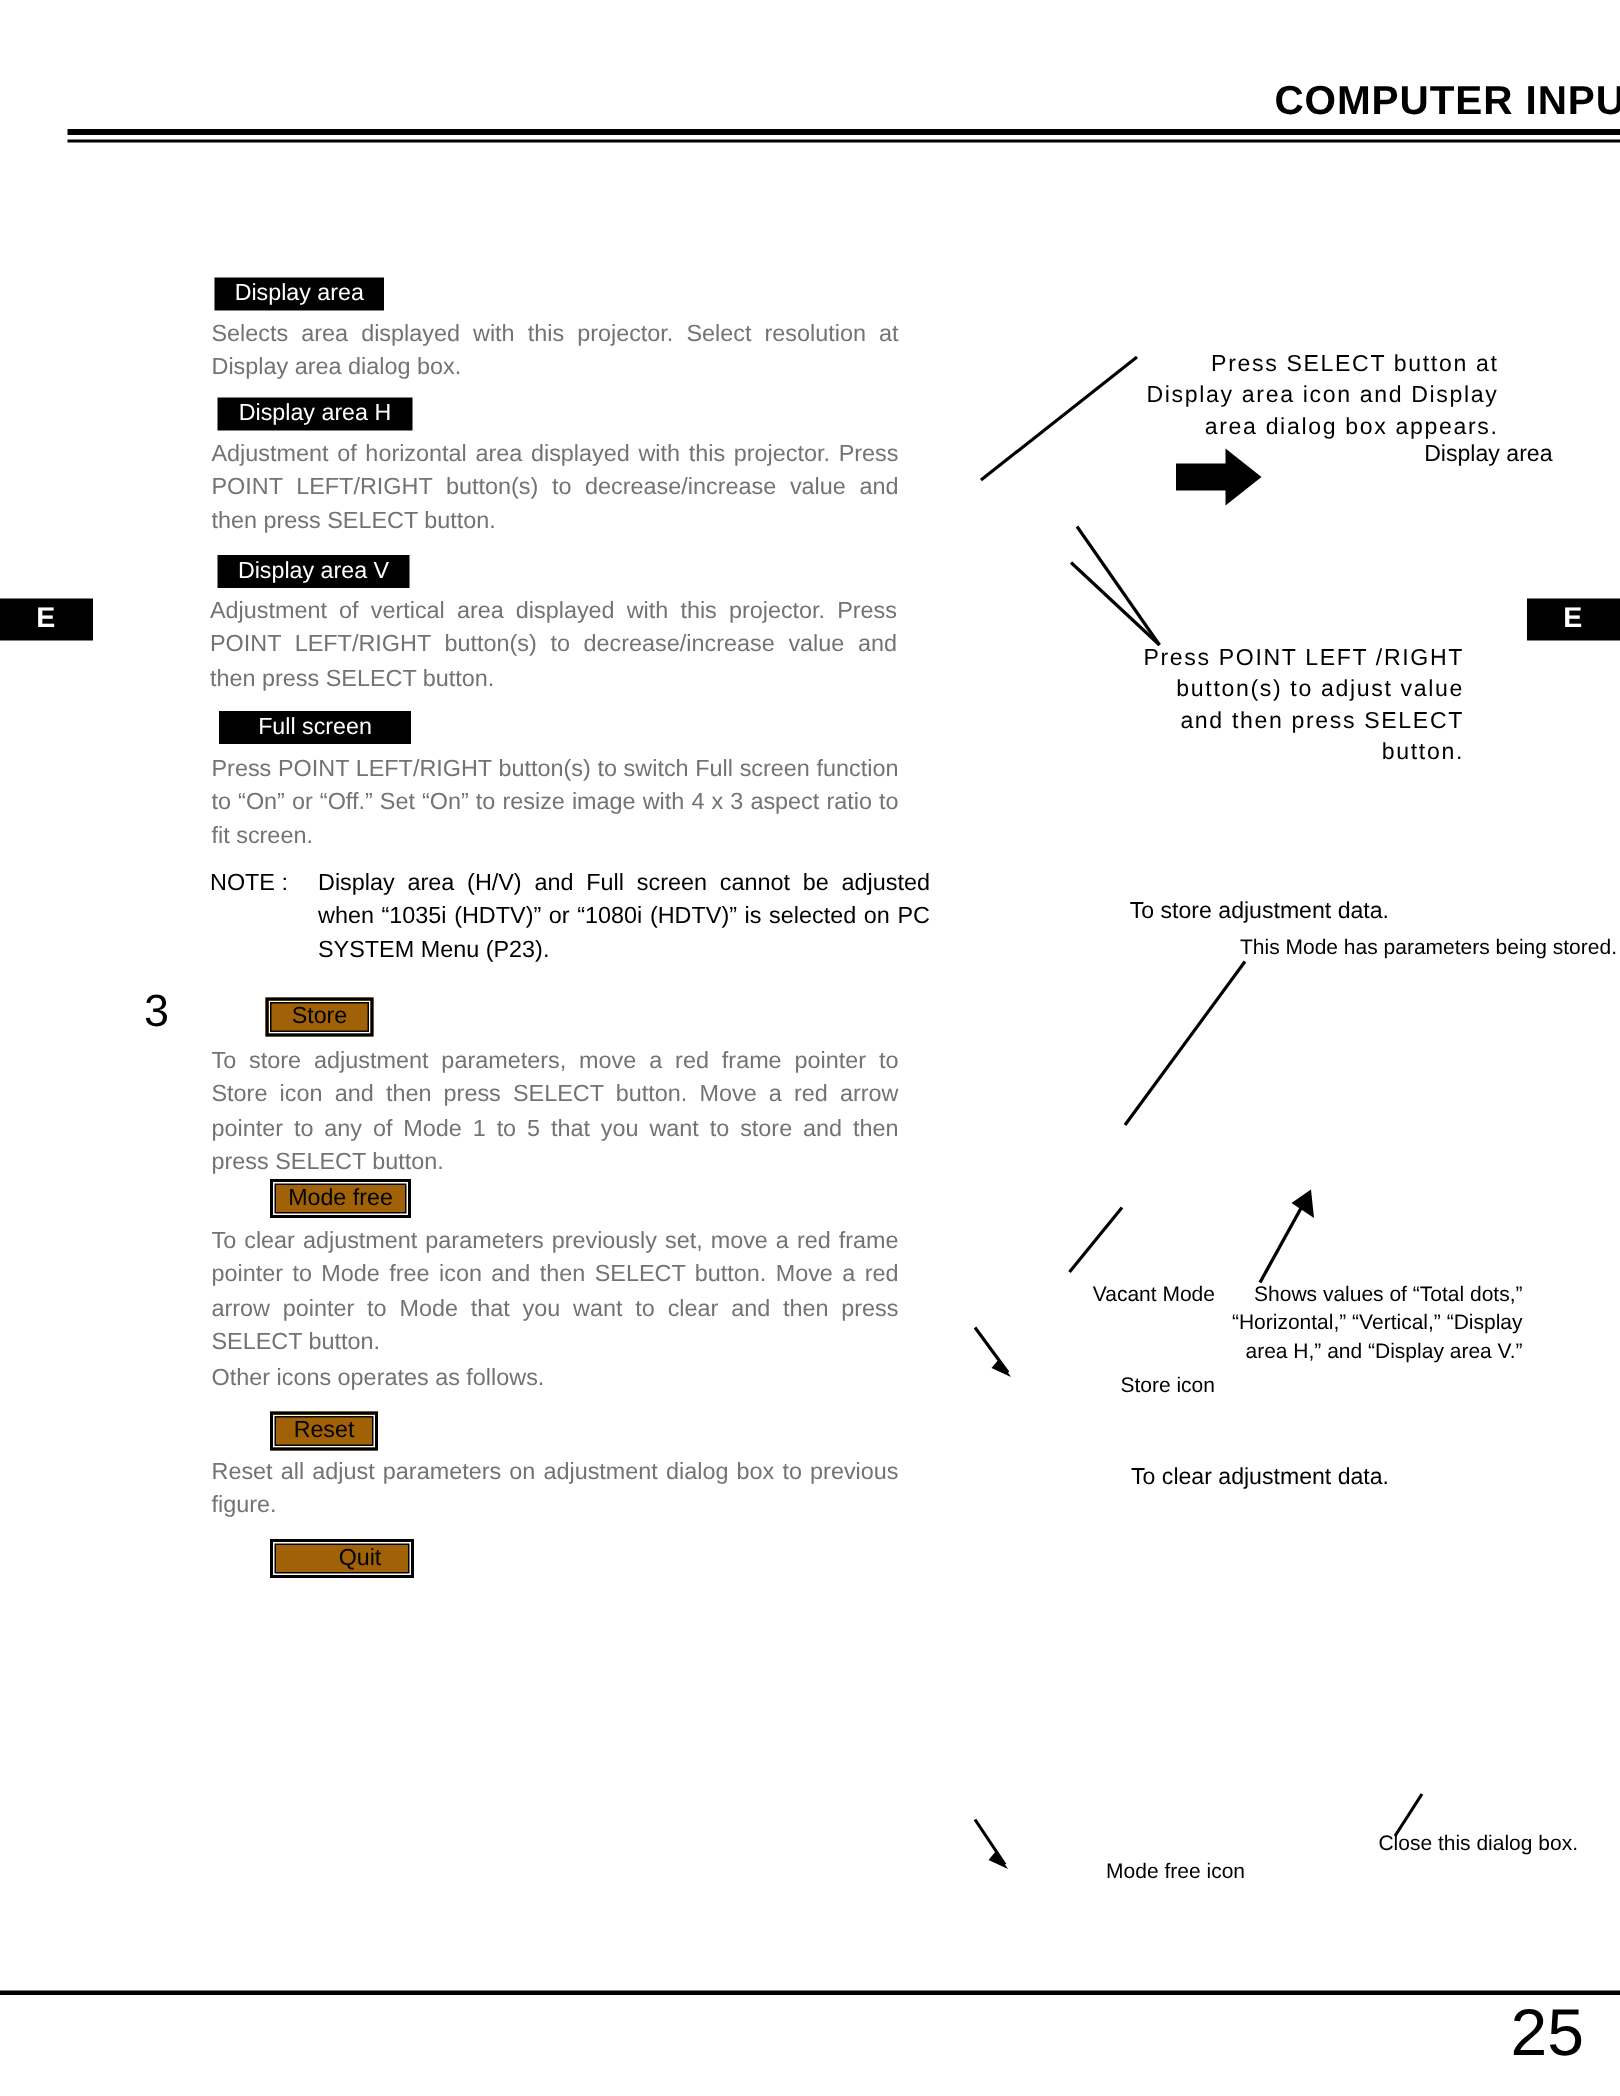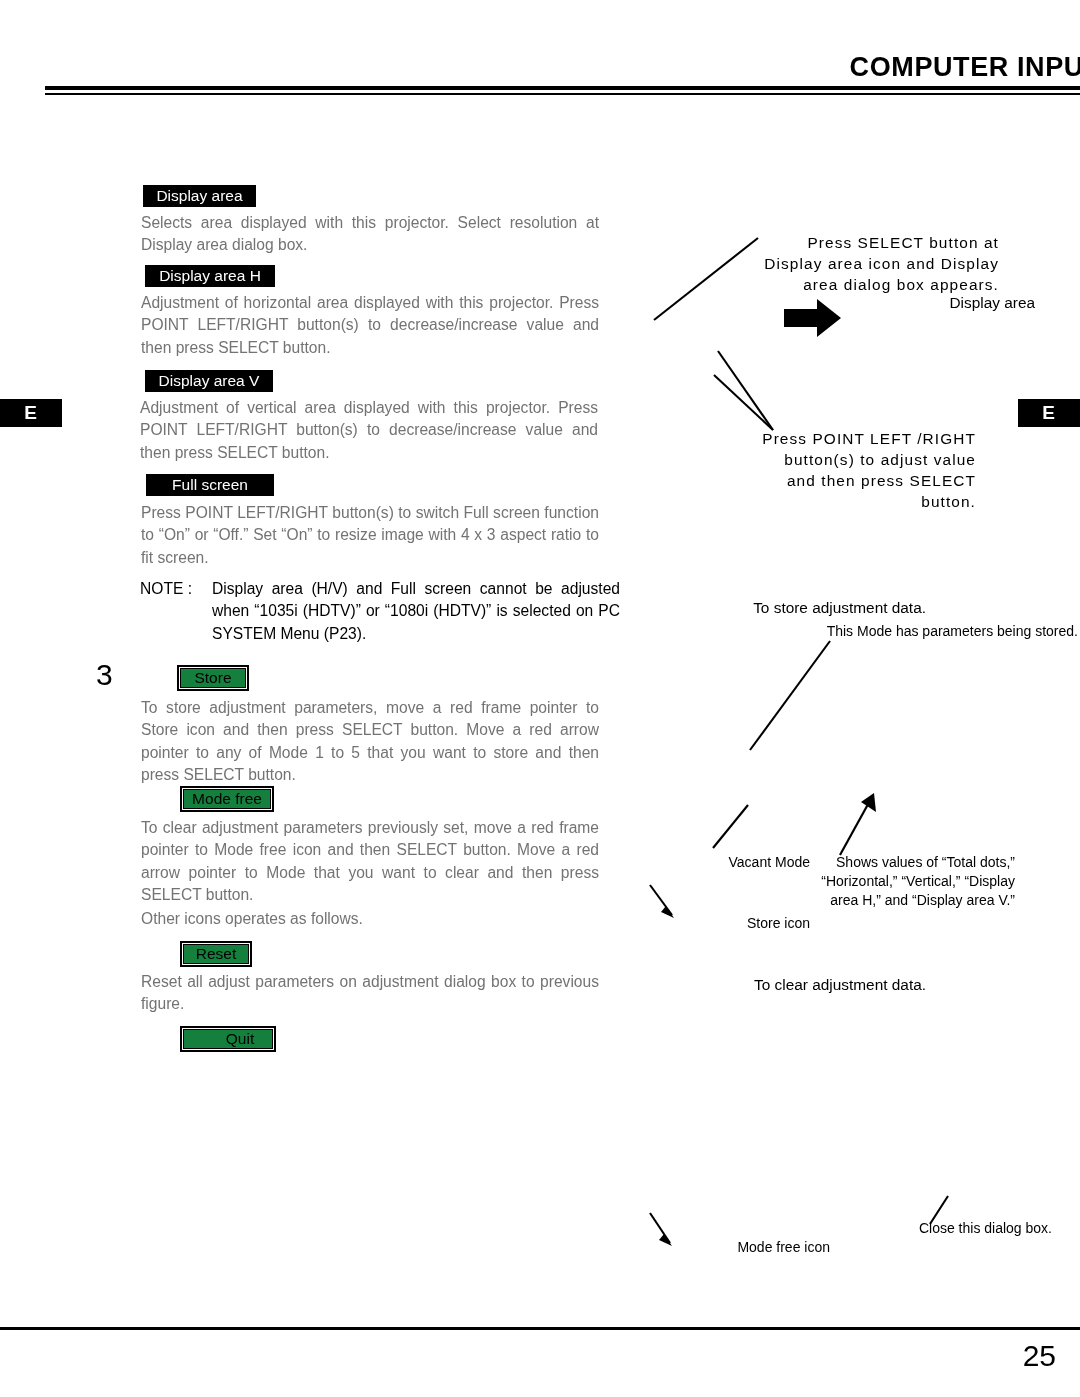--- a/index.html
+++ b/index.html
@@ -94,21 +94,21 @@
     font-size: 15.5px;
     line-height: 22px;
     height: 22px;
     text-align: center;
     white-space: nowrap;
   }
 
   
   .label-box {
     position: absolute;
-    background: #15803d;
+    background: #a16207;
     color: #000;
     border: 2px solid #000;
     box-shadow: inset 0 0 0 1px #fff, inset 0 0 0 2px #000;
     font-size: 15.5px;
     line-height: 22px;
     height: 22px;
     text-align: center;
     white-space: nowrap;
   }
 
@@ -182,21 +182,21 @@
     left: 0;
     top: 1327px;
     width: 1080px;
     height: 3px;
     background: #000;
   }
   #page-number {
     position: absolute;
     right: 24px;
     top: 1337px;
-    font-size: 30px;
+    font-size: 44px;
     line-height: 38px;
     white-space: nowrap;
   }
 </style>
 </head>
 <body>
 
 <div id="page-header">
   <div id="header-title">COMPUTER INPUT</div>
   <div id="header-rule-thick"></div>

